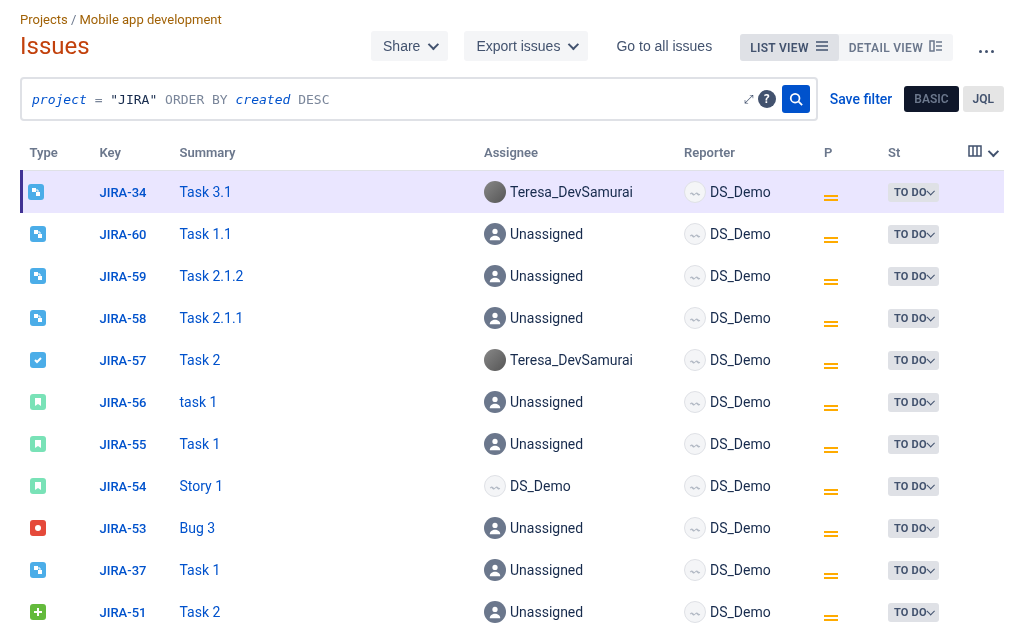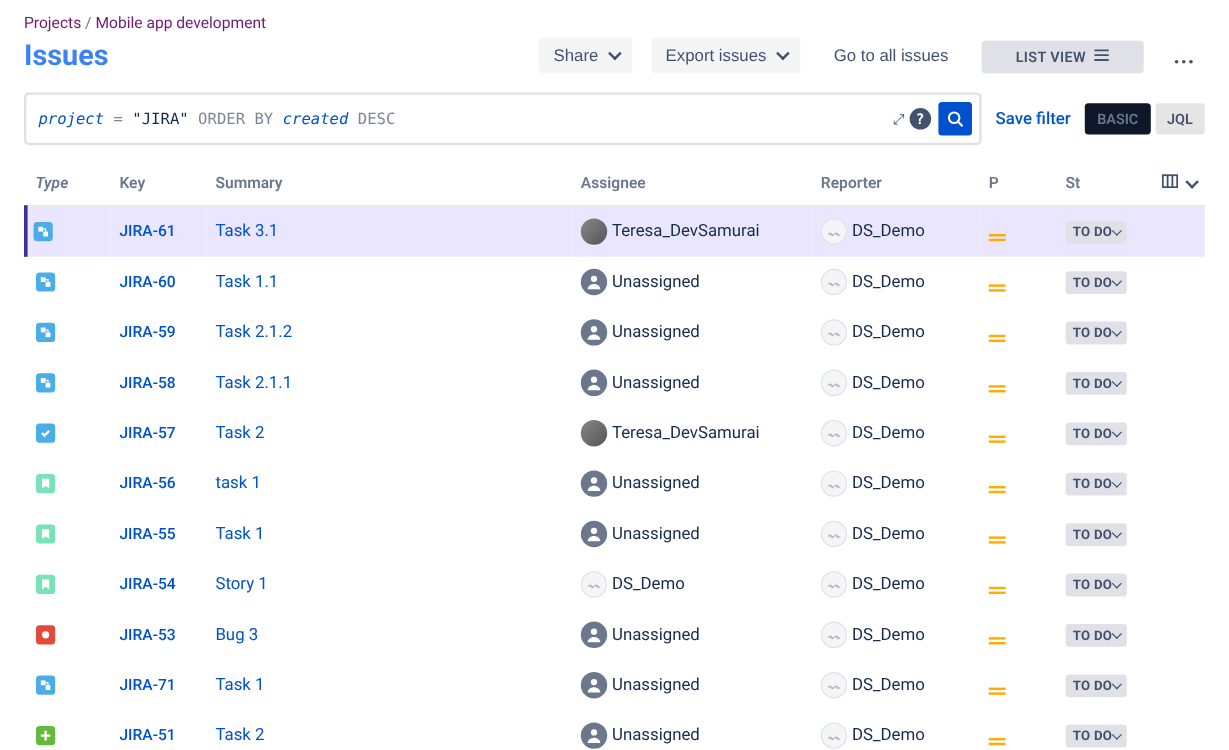--- a/index.html
+++ b/index.html
@@ -8,31 +8,31 @@
     font-size: 14px;
     color: #172B4D;
     background: #fff;
     padding: 12px 20px;
   }
   .breadcrumb {
     color: #6B778C;
     font-size: 13px;
     margin-bottom: 4px;
   }
-  .breadcrumb a { color: #701a75; text-decoration: none; }
+  .breadcrumb a { color: #a16207; text-decoration: none; }
   .header-row {
     display: flex;
     align-items: center;
     justify-content: space-between;
     margin-bottom: 16px;
   }
   .page-title {
     font-size: 24px;
-    font-weight: 700;
-    color: #3b82f6;
+    font-weight: 400;
+    color: #c2410c;
   }
   .header-actions {
     display: flex;
     align-items: flex-end;
     gap: 16px;
   }
   .btn {
     display: inline-flex;
     align-items: center;
     gap: 6px;
@@ -51,21 +51,21 @@
   .view-toggle {
     display: flex;
     align-items: center;
     background: #F4F5F7;
     border-radius: 3px;
   }
   .view-btn {
     display: inline-flex;
     align-items: center;
     gap: 6px;
-    padding: 6px 28px;
+    padding: 6px 10px;
     font-size: 12px;
     font-weight: 600;
     color: #6B778C;
     cursor: pointer;
     border-radius: 3px;
     letter-spacing: 0.3px;
   }
   .view-btn.active {
     background: #DFE1E6;
     color: #42526E;
@@ -145,21 +145,21 @@
   table.issues td {
     padding: 10px 8px;
     vertical-align: middle;
     font-size: 14px;
   }
   table.issues tbody tr.selected {
     background: #EAE6FF;
     border-left: 3px solid #403294;
   }
   table.issues tbody tr.selected td:first-child { padding-left: 5px; }
-  .col-type { width: 70px; font-style: italic; }
+  .col-type { width: 70px; }
   .col-key  { width: 80px; }
   .col-summary { }
   .col-assignee { width: 200px; }
   .col-reporter { width: 140px; }
   .col-p { width: 64px; text-align: left; }
   .col-status { width: 80px; }
   .cols-icon-th { width: 40px; text-align: right; }
   .key-link, .summary-link { color: #0052CC; text-decoration: none; font-size: 14px;}
   .key-link { font-weight: 500; font-size: 13px;}
 
@@ -239,20 +239,33 @@
     <button class="btn link-style">Go to all issues</button>
     <div class="view-toggle">
       <div class="view-btn active">
         <span>LIST VIEW</span>
         <span class="list-view-icon">
           <svg width="14" height="12" viewBox="0 0 14 12">
               <g stroke="#42526E" stroke-width="1.5">
                 <line x1="1" y1="2" x2="13" y2="2"></line>
                 <line x1="1" y1="6" x2="13" y2="6"></line>
                 <line x1="1" y1="10" x2="13" y2="10"></line>
+              </g>
+            </svg>
+        </span>
+      </div>
+      <div class="view-btn">
+        <span>DETAIL VIEW</span>
+        <span class="detail-view-icon">
+          <svg width="14" height="12" viewBox="0 0 14 12">
+              <g stroke="#6B778C" stroke-width="1.5" fill="none">
+                <rect x="1" y="1" width="4" height="10"></rect>
+                <line x1="7" y1="2" x2="13" y2="2"></line>
+                <line x1="7" y1="6" x2="13" y2="6"></line>
+                <line x1="7" y1="10" x2="13" y2="10"></line>
               </g>
             </svg>
         </span>
       </div>
     </div>
     <div class="more-dots">
       <span class="dot"></span>
       <span class="dot"></span>
       <span class="dot"></span>
     </div>
@@ -315,21 +328,21 @@
   </thead>
   <tbody id="issues-body">
       <tr class="selected">
         <td class="col-type"><span class="type-icon type-subtask" title="Sub-task">
             <svg viewBox="0 0 10 10">
               <rect x="1" y="1" width="4" height="4" fill="#fff"></rect>
               <rect x="5" y="5" width="4" height="4" fill="#fff"></rect>
               <path d="M5 3 L7 3 L7 5" stroke="#fff" stroke-width="1" fill="none"></path>
             </svg>
           </span></td>
-        <td class="col-key"><a href="#" class="key-link">JIRA-61</a></td>
+        <td class="col-key"><a href="#" class="key-link">JIRA-34</a></td>
         <td class="col-summary"><a href="#" class="summary-link">Task 3.1</a></td>
         <td class="col-assignee">
           <div class="assignee-cell">
             <span class="avatar user"></span>
             <span>Teresa_DevSamurai</span>
           </div>
         </td>
         <td class="col-reporter">
           <div class="reporter-cell">
             <span class="avatar demo"></span>
@@ -614,21 +627,21 @@
           </span></td>
       </tr>
       <tr>
         <td class="col-type"><span class="type-icon type-subtask" title="Sub-task">
             <svg viewBox="0 0 10 10">
               <rect x="1" y="1" width="4" height="4" fill="#fff"></rect>
               <rect x="5" y="5" width="4" height="4" fill="#fff"></rect>
               <path d="M5 3 L7 3 L7 5" stroke="#fff" stroke-width="1" fill="none"></path>
             </svg>
           </span></td>
-        <td class="col-key"><a href="#" class="key-link">JIRA-71</a></td>
+        <td class="col-key"><a href="#" class="key-link">JIRA-37</a></td>
         <td class="col-summary"><a href="#" class="summary-link">Task 1</a></td>
         <td class="col-assignee">
           <div class="assignee-cell">
             <span class="avatar unassigned">
               <svg viewBox="0 0 16 16">
                 <circle cx="8" cy="5" r="3"></circle>
                 <path d="M2 15c0-3 3-5 6-5s6 2 6 5"></path>
               </svg>
             </span>
             <span>Unassigned</span>

